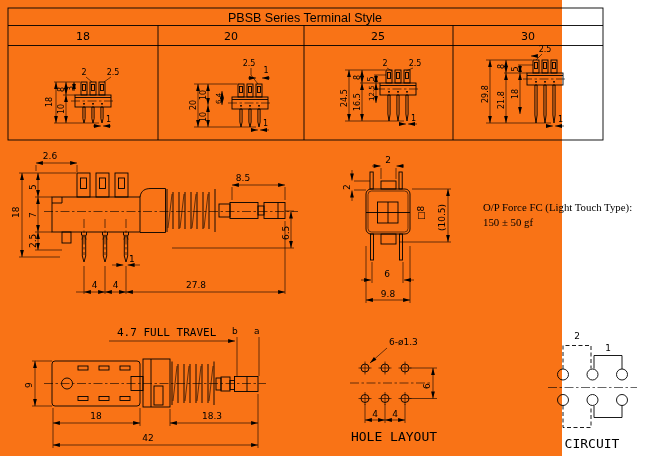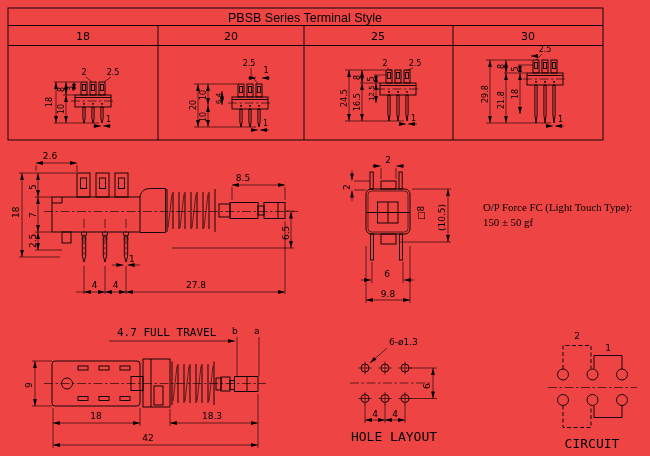--- a/index.html
+++ b/index.html
@@ -1,16 +1,16 @@
 <!DOCTYPE html>
 <html><head>
 <meta charset="utf-8">
 <style>
   html,body{margin:0;padding:0;background:#ffffff;}
-  .page{width:650px;height:456px;background:#ef4444;position:relative;font-family:"DejaVu Sans",sans-serif;}
+  .page{width:562px;height:456px;background:#f97316;position:relative;font-family:"DejaVu Sans",sans-serif;}
   svg{display:block;}
   svg text{fill:#000;stroke:none;}
   .ln{stroke:#000;stroke-width:0.9;fill:none;}
   .fn{stroke:#000;stroke-width:0.6;fill:none;}
   .cl{stroke:#000;stroke-width:0.6;fill:none;stroke-dasharray:9 2.5 2.5 2.5;}
   .dsh{stroke:#000;stroke-width:0.9;fill:none;stroke-dasharray:4 2.5;}
   .t7{font:7px "DejaVu Sans",sans-serif;}
   .t8{font:8px "DejaVu Sans",sans-serif;}
   .t9{font:9px "DejaVu Sans",sans-serif;}
   .t11{font:11px "DejaVu Sans",sans-serif;}

